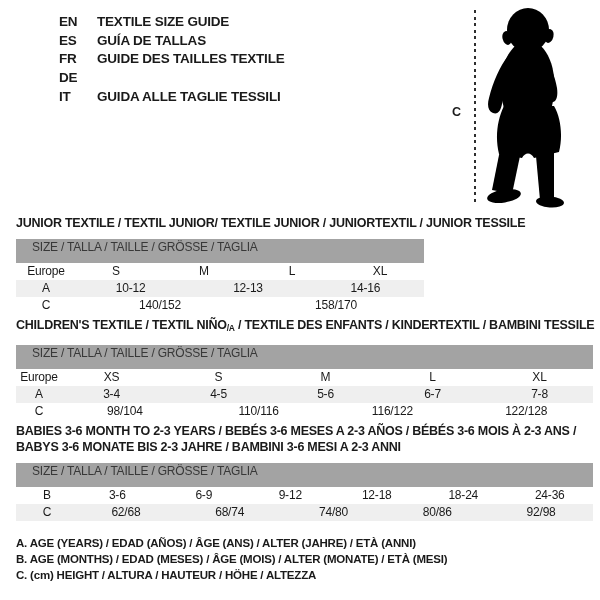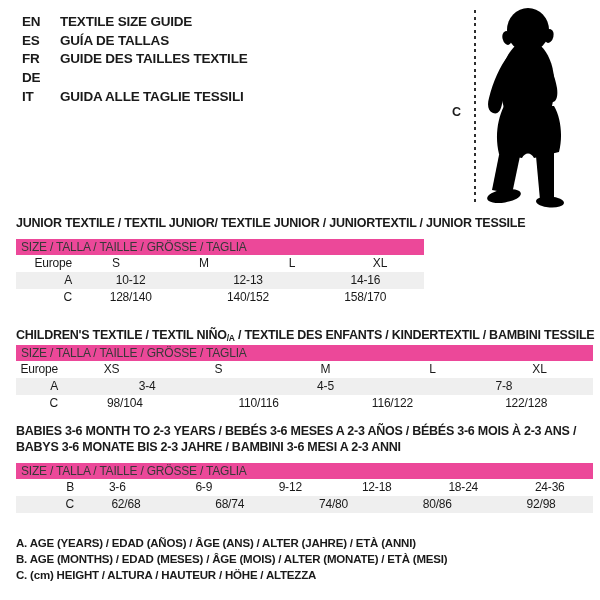--- a/index.html
+++ b/index.html
@@ -2,36 +2,36 @@
 <html><head>
 <meta charset="utf-8">
 <style>
   html,body{margin:0;padding:0;background:#fff;}
   #canvas{
     position:relative;width:600px;height:600px;background:#ffffff;overflow:hidden;
     font-family:"Liberation Sans","DejaVu Sans",sans-serif;color:#1a1a1a;
   }
   
   .lang-block{position:absolute;left:22px;top:13px;}
-  .lang-row{display:flex;line-height:18.7px;font-size:13.5px;font-weight:bold;letter-spacing:-0.2px;}
+  .lang-row{display:flex;line-height:18.7px;font-size:13.5px;font-weight:bold;letter-spacing:-0.2px;margin-left:37px;}
   .lang-code{width:38px;flex:0 0 38px;}
   
   .measure-line{position:absolute;left:474px;top:10px;width:2px;height:194px;
     background:repeating-linear-gradient(to bottom,#2e2e2e 0 3px,transparent 3px 6.5px);}
   .measure-label{position:absolute;left:452px;top:105px;font-size:12.5px;font-weight:600;}
   .baby-figure{position:absolute;left:484px;top:6px;}
   
   .sec-title{position:absolute;left:16px;font-size:12.5px;font-weight:bold;letter-spacing:-0.25px;line-height:15.5px;white-space:nowrap;}
   .sec-title sub{font-size:8.5px;vertical-align:-2px;}
   
   .size-table{position:absolute;left:16px;}
-  .size-bar{height:16px;line-height:16px;background:#ec4899;color:#383838;
-    font-size:12px;padding-left:5px;letter-spacing:-0.2px;box-sizing:border-box;}
+  .size-bar{height:24px;line-height:16px;background:#a3a3a3;color:#383838;
+    font-size:12px;padding-left:16px;letter-spacing:-0.2px;box-sizing:border-box;}
   .trow{display:flex;height:17px;line-height:17px;font-size:12px;letter-spacing:-0.2px;}
-  .trow .lbl{text-align:right;padding-left:4px;box-sizing:border-box;flex:0 0 auto;}
+  .trow .lbl{text-align:center;padding-left:4px;box-sizing:border-box;flex:0 0 auto;}
   .trow .val{flex:1 1 0;text-align:center;}
   .trow.alt{background:#efefef;}
   .t1{width:408px;} .t1 .lbl{width:56px;}
   .t2{width:577px;} .t2 .lbl{width:42px;}
   .t3{width:577px;} .t3 .lbl{width:58px;}
   
   .footnotes{position:absolute;left:16px;top:535px;}
   .footnote{font-size:11.5px;font-weight:bold;line-height:16.2px;letter-spacing:-0.2px;white-space:nowrap;}
 </style>
 </head>
@@ -91,41 +91,42 @@
       <span class="val">XL</span>
     </div>
     <div class="trow alt">
       <span class="lbl">A</span>
       <span class="val">10-12</span>
       <span class="val">12-13</span>
       <span class="val">14-16</span>
     </div>
     <div class="trow">
       <span class="lbl">C</span>
-      <span class="val">128/140</span>
       <span class="val">140/152</span>
       <span class="val">158/170</span>
     </div>
   </div>
 
-  <div class="sec-title" style="top:328px;"><span>CHILDREN'S TEXTILE / TEXTIL NIÑO</span><sub>/A</sub><span> / TEXTILE DES ENFANTS / KINDERTEXTIL / BAMBINI TESSILE</span></div>
+  <div class="sec-title" style="top:318px;"><span>CHILDREN'S TEXTILE / TEXTIL NIÑO</span><sub>/A</sub><span> / TEXTILE DES ENFANTS / KINDERTEXTIL / BAMBINI TESSILE</span></div>
   <div class="size-table t2" style="top:345px;">
     <div class="size-bar">SIZE / TALLA / TAILLE / GRÖSSE / TAGLIA</div>
     <div class="trow">
       <span class="lbl">Europe</span>
       <span class="val">XS</span>
       <span class="val">S</span>
       <span class="val">M</span>
       <span class="val">L</span>
       <span class="val">XL</span>
     </div>
     <div class="trow alt">
       <span class="lbl">A</span>
       <span class="val">3-4</span>
       <span class="val">4-5</span>
+      <span class="val">5-6</span>
+      <span class="val">6-7</span>
       <span class="val">7-8</span>
     </div>
     <div class="trow">
       <span class="lbl">C</span>
       <span class="val">98/104</span>
       <span class="val">110/116</span>
       <span class="val">116/122</span>
       <span class="val">122/128</span>
     </div>
   </div>

